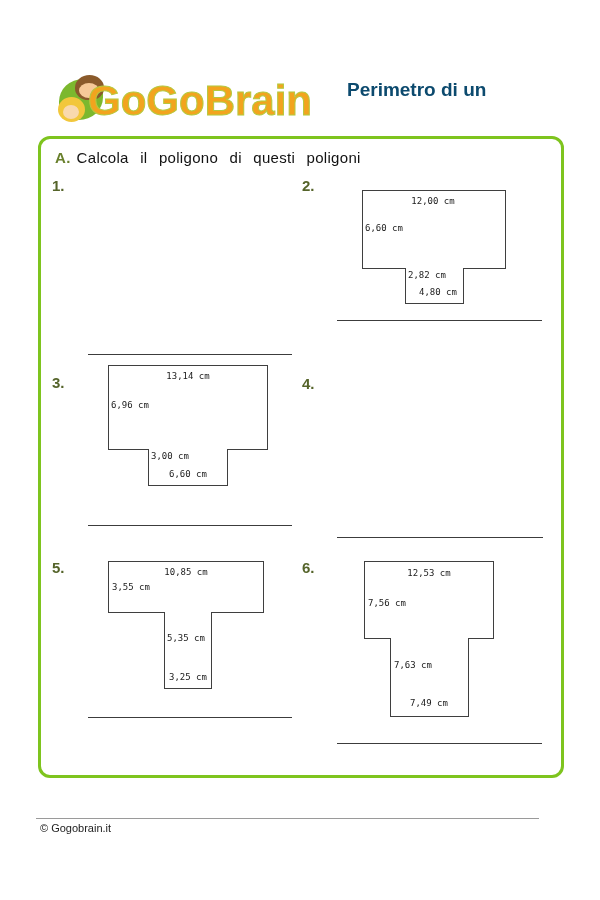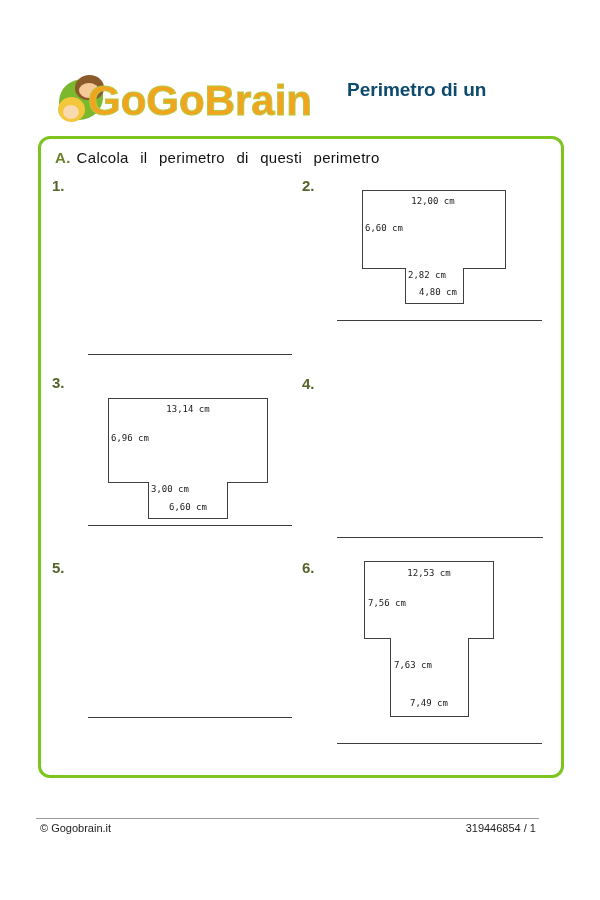--- a/index.html
+++ b/index.html
@@ -62,65 +62,73 @@
       </div>
   </div>
   <div class="logo-text">GoGoBrain</div>
   <div class="sheet-title">
     <div>Perimetro di un</div>
   </div>
 
   <div class="frame"></div>
 
   <div class="section-heading">
-    <span class="section-letter">A.</span><span>Calcola il perimetro di questi perimetro</span>
+    <span class="section-letter">A.</span><span>Calcola il poligono di questi poligoni</span>
   </div>
 
   <div class="pnum" style="left:52px;top:178px">1.</div>
   <div class="answer-line" style="left:88px;top:354px;width:204px"></div>
 
   <div class="pnum" style="left:302px;top:178px">2.</div>
   <div class="shape" style="left:362px;top:190px;width:145px;height:115px">
     <svg width="145" height="115">
       <polygon points="0,0 143,0 143,78 101,78 101,113 43,113 43,78 0,78" fill="#ffffff" stroke="#3f3f3f" stroke-width="1" shape-rendering="crispEdges"></polygon>
     </svg>
     <div class="meas cx" style="left:71px;top:7px">12,00 cm</div>
     <div class="meas" style="left:3px;top:34px">6,60 cm</div>
     <div class="meas" style="left:46px;top:81px">2,82 cm</div>
     <div class="meas cx" style="left:76px;top:98px">4,80 cm</div>
   </div>
   <div class="answer-line" style="left:337px;top:320px;width:205px"></div>
 
   <div class="pnum" style="left:52px;top:375px">3.</div>
-  <div class="shape" style="left:108px;top:398px;width:161px;height:122px">
+  <div class="shape" style="left:108px;top:365px;width:161px;height:122px">
     <svg width="161" height="122">
       <polygon points="0,0 159,0 159,84 119,84 119,120 40,120 40,84 0,84" fill="#ffffff" stroke="#3f3f3f" stroke-width="1" shape-rendering="crispEdges"></polygon>
     </svg>
     <div class="meas cx" style="left:80px;top:7px">13,14 cm</div>
     <div class="meas" style="left:3px;top:36px">6,96 cm</div>
     <div class="meas" style="left:43px;top:87px">3,00 cm</div>
     <div class="meas cx" style="left:80px;top:105px">6,60 cm</div>
   </div>
   <div class="answer-line" style="left:88px;top:525px;width:204px"></div>
 
   <div class="pnum" style="left:302px;top:376px">4.</div>
   <div class="answer-line" style="left:337px;top:537px;width:206px"></div>
 
   <div class="pnum" style="left:52px;top:560px">5.</div>
+  <div class="shape" style="left:108px;top:561px;width:157px;height:129px">
+    <svg width="157" height="129">
+      <polygon points="0,0 155,0 155,51 103,51 103,127 56,127 56,51 0,51" fill="#ffffff" stroke="#3f3f3f" stroke-width="1" shape-rendering="crispEdges"></polygon>
+    </svg>
+    <div class="meas cx" style="left:78px;top:7px">10,85 cm</div>
+    <div class="meas" style="left:4px;top:22px">3,55 cm</div>
+    <div class="meas" style="left:59px;top:73px">5,35 cm</div>
+    <div class="meas cx" style="left:80px;top:112px">3,25 cm</div>
+  </div>
   <div class="answer-line" style="left:88px;top:717px;width:204px"></div>
 
   <div class="pnum" style="left:302px;top:560px">6.</div>
   <div class="shape" style="left:364px;top:561px;width:131px;height:157px">
     <svg width="131" height="157">
       <polygon points="0,0 129,0 129,77 104,77 104,155 26,155 26,77 0,77" fill="#ffffff" stroke="#3f3f3f" stroke-width="1" shape-rendering="crispEdges"></polygon>
     </svg>
     <div class="meas cx" style="left:65px;top:8px">12,53 cm</div>
     <div class="meas" style="left:4px;top:38px">7,56 cm</div>
     <div class="meas" style="left:30px;top:100px">7,63 cm</div>
     <div class="meas cx" style="left:65px;top:138px">7,49 cm</div>
   </div>
   <div class="answer-line" style="left:337px;top:743px;width:205px"></div>
 
   <div class="footer-rule"></div>
   <div class="footer-left">© Gogobrain.it</div>
-  <div class="footer-right">319446854 / 1</div>
 
 </div>
 
 </body></html>

